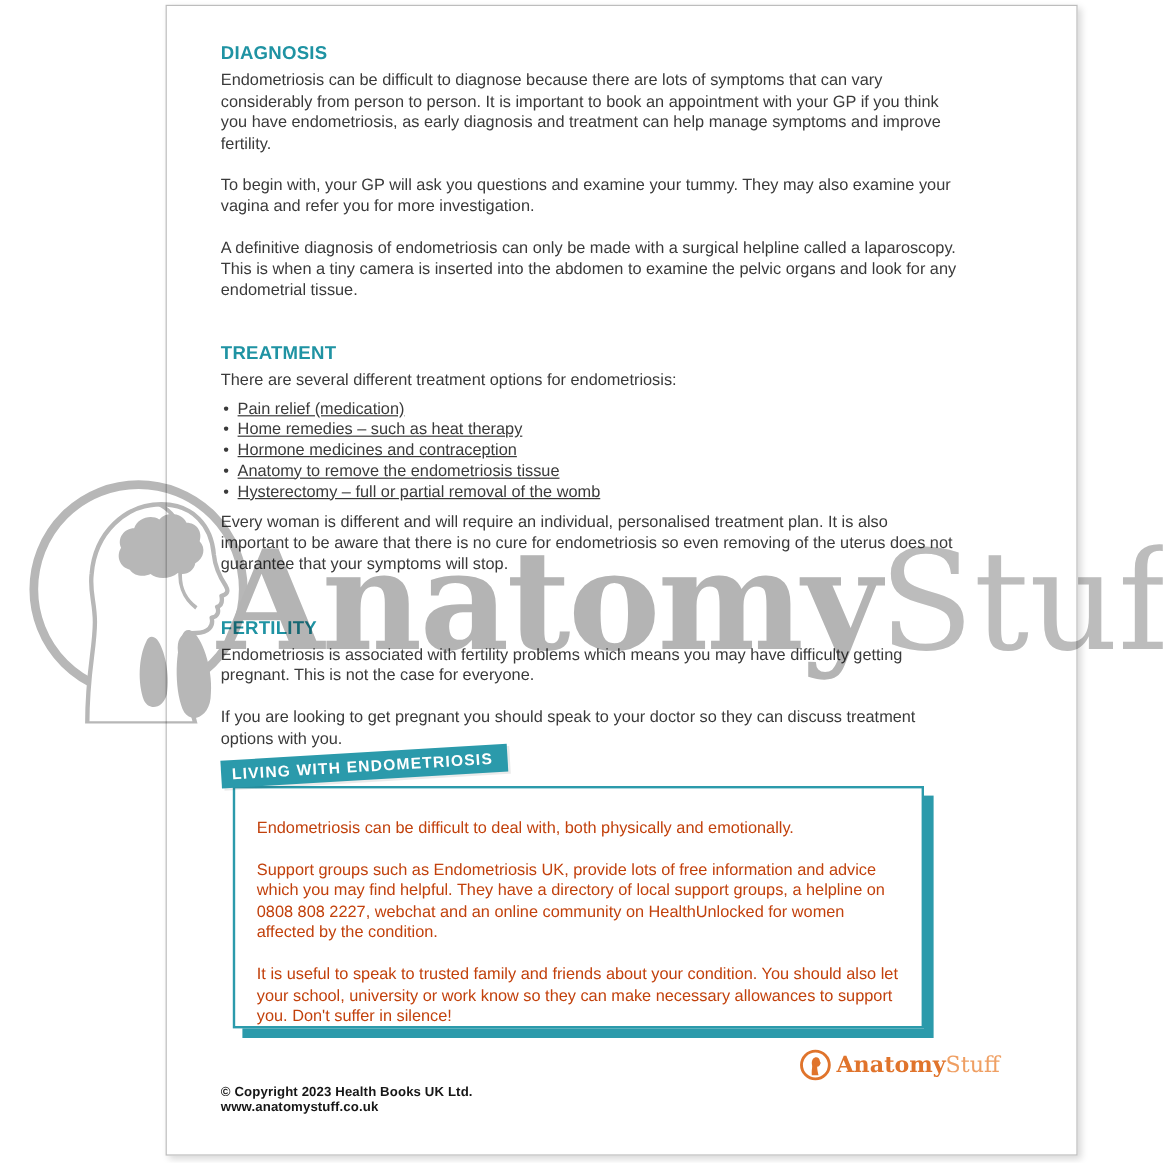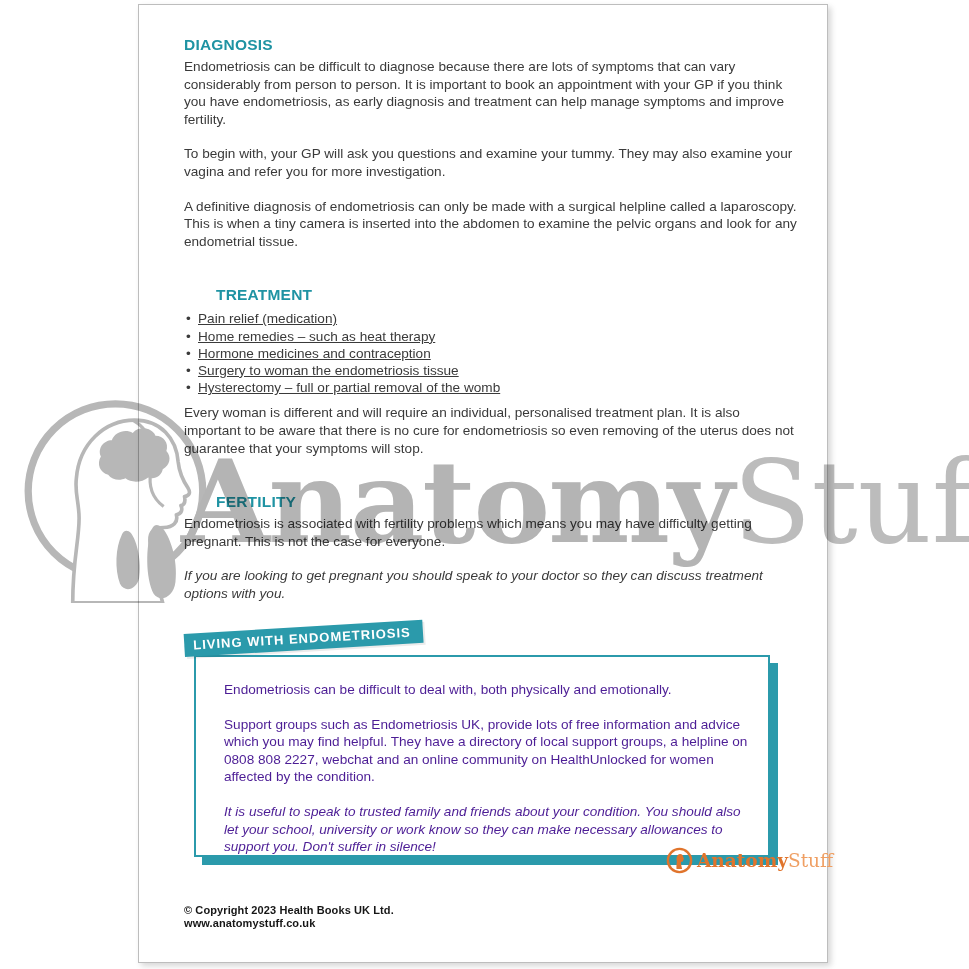--- a/index.html
+++ b/index.html
@@ -2,62 +2,62 @@
 <html style="--teal: #1f93a3; --banner_teal: #2b9aab; --orange: #e0742c; --watermark_gray: #b4b4b4;"><head>
 <meta charset="utf-8">
 <style>
   html,body{margin:0;padding:0;}
   body{
     width:969px;height:969px;position:relative;overflow:hidden;
     background:#ffffff;
     font-family:"Liberation Sans", sans-serif;
   }
   .page{
-    position:absolute;left:138px;top:4px;width:690px;height:959px;
+    position:absolute;left:138px;top:4px;width:760px;height:959px;
     background:#ffffff;border:1px solid #bdbdbd;box-sizing:border-box;
     box-shadow:3px 3px 6px rgba(0,0,0,0.16);
   }
   .content{
     position:absolute;left:45px;top:31px;width:614px;
     color:#3a3a3a;font-size:13.6px;line-height:17.6px;
   }
   .sec-heading{
     color:var(--teal,#1f93a3);font-weight:bold;font-size:15.5px;line-height:18px;
     letter-spacing:0.2px;margin:0 0 4px 0;
   }
-  .sec-heading.later{margin-top:36px;margin-left:32px;}
+  .sec-heading.later{margin-top:36px;}
   .para{margin:0 0 17px 0;}
-  .para:last-child{margin-bottom:0;font-style:italic;}
+  .para:last-child{margin-bottom:0;}
   ul.bullets{list-style:none;margin:6px 0 8px 0;padding:0;}
   ul.bullets li{line-height:17.2px;padding-left:14px;position:relative;text-decoration:underline;}
   ul.bullets li::before{content:"•";position:absolute;left:2px;top:0;color:#3a3a3a;}
   
   .callout{position:absolute;left:55px;top:650px;width:576px;height:202px;}
   .callout-box{
     position:absolute;left:0;top:0;right:0;bottom:0;background:#ffffff;
     border:2px solid var(--banner_teal,#2b9aab);
     box-shadow:8px 8px 0 var(--banner_teal,#2b9aab);
-    box-sizing:border-box;padding:24px 18px 0 28px;
-    color:#4c1d95;font-size:13.6px;line-height:17.6px;
+    box-sizing:border-box;padding:24px 18px 0 18px;
+    color:#c2410c;font-size:13.6px;line-height:17.6px;
   }
   .banner{
     position:absolute;left:-9px;top:-21px;
     background:var(--banner_teal,#2b9aab);color:#ffffff;
     font-weight:bold;font-size:13px;letter-spacing:1px;
     padding:4px 12px 4px 9px;white-space:nowrap;
     transform:rotate(-3.4deg);transform-origin:left bottom;
     box-shadow:2px 2px 0 rgba(0,0,0,0.08);
   }
   
   .footer-left{
     position:absolute;left:45px;top:899px;color:#161616;
     font-size:11px;font-weight:bold;line-height:12.5px;letter-spacing:0.1px;
   }
   .footer-logo{
-    position:absolute;left:527px;top:842px;display:flex;align-items:center;gap:4px;
+    position:absolute;left:527px;top:869px;display:flex;align-items:center;gap:4px;
   }
   .footer-logo .word{
     font-family:"DejaVu Serif", serif;font-size:18.5px;line-height:26px;white-space:nowrap;
   }
   .footer-logo .word .b{font-weight:bold;color:var(--orange,#e0742c);}
   .footer-logo .word .l{font-weight:normal;color:#ef9f63;}
   
   .watermark{
     position:absolute;left:0;top:0;width:969px;height:969px;z-index:10;
     pointer-events:none;mix-blend-mode:multiply;
@@ -75,25 +75,26 @@
 
 <div class="page">
   <div class="content">
 
     <div class="sec-heading">DIAGNOSIS</div>
     <p class="para">Endometriosis can be difficult to diagnose because there are lots of symptoms that can vary considerably from person to person. It is important to book an appointment with your GP if you think you have endometriosis, as early diagnosis and treatment can help manage symptoms and improve fertility.</p>
     <p class="para">To begin with, your GP will ask you questions and examine your tummy. They may also examine your vagina and refer you for more investigation.</p>
     <p class="para">A definitive diagnosis of endometriosis can only be made with a surgical helpline called a laparoscopy. This is when a tiny camera is inserted into the abdomen to examine the pelvic organs and look for any endometrial tissue.</p>
 
     <div class="sec-heading later">TREATMENT</div>
+    <p class="para" style="margin-bottom:0;">There are several different treatment options for endometriosis:</p>
     <ul class="bullets">
       <li>Pain relief (medication)</li>
       <li>Home remedies – such as heat therapy</li>
       <li>Hormone medicines and contraception</li>
-      <li>Surgery to woman the endometriosis tissue</li>
+      <li>Anatomy to remove the endometriosis tissue</li>
       <li>Hysterectomy – full or partial removal of the womb</li>
     </ul>
     <p class="para">Every woman is different and will require an individual, personalised treatment plan. It is also important to be aware that there is no cure for endometriosis so even removing of the uterus does not guarantee that your symptoms will stop.</p>
 
     <div class="sec-heading later">FERTILITY</div>
     <p class="para">Endometriosis is associated with fertility problems which means you may have difficulty getting pregnant. This is not the case for everyone.</p>
     <p class="para">If you are looking to get pregnant you should speak to your doctor so they can discuss treatment options with you.</p>
   </div>
 
   <div class="callout">

